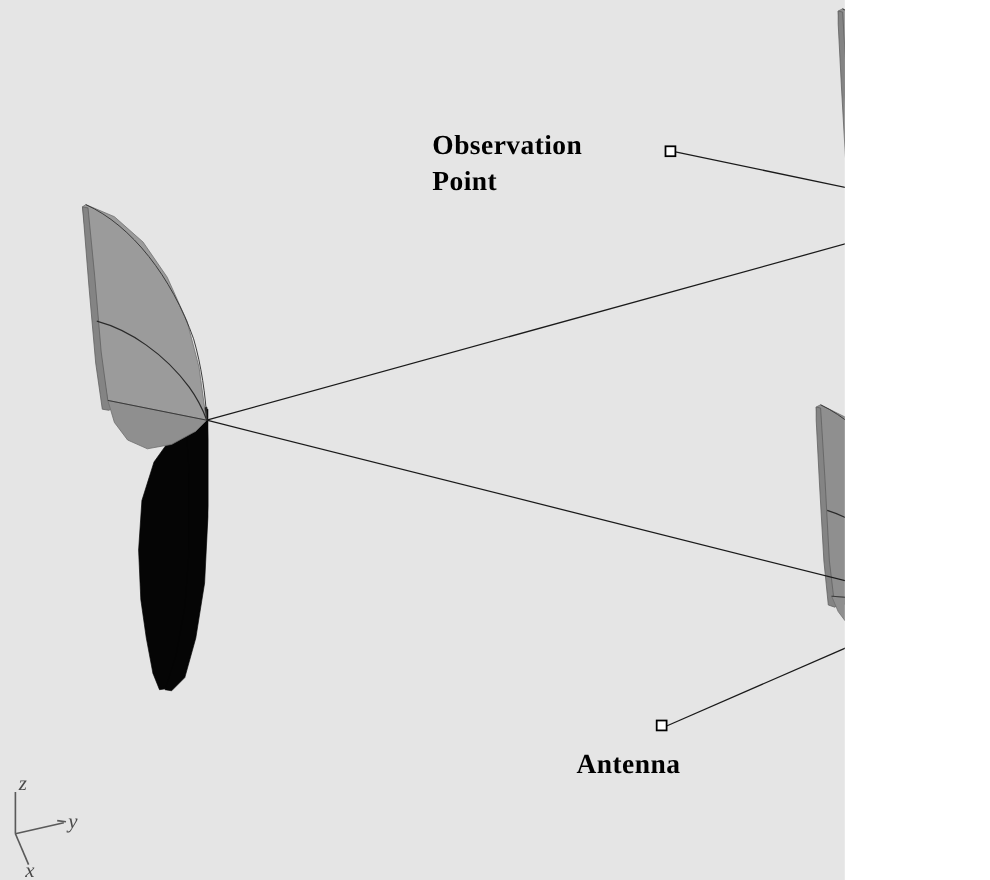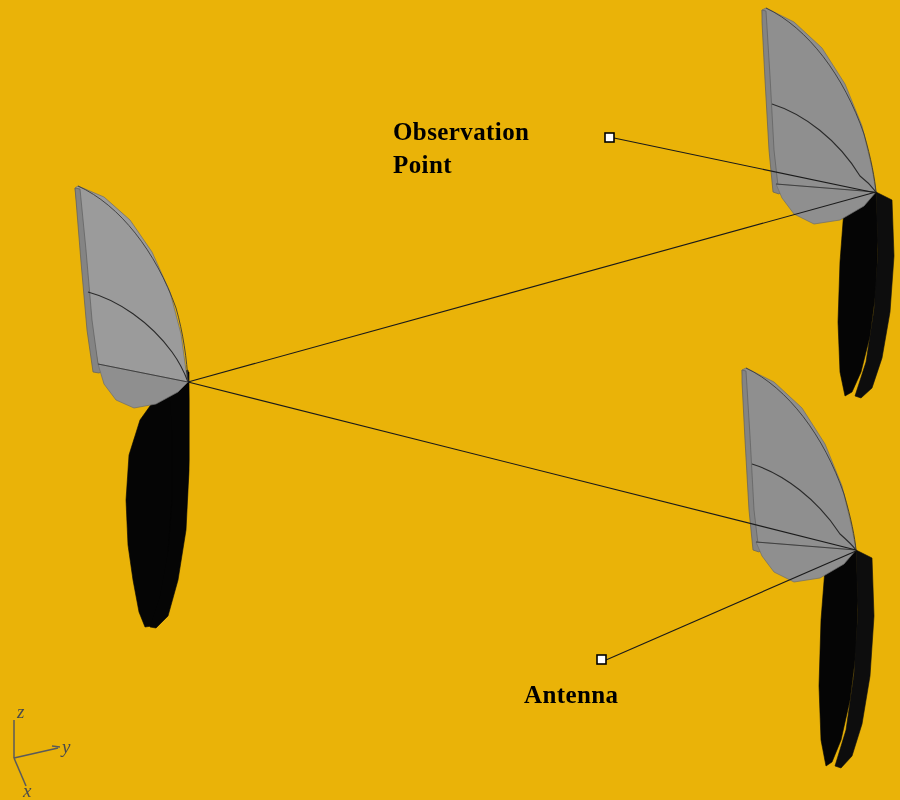--- a/index.html
+++ b/index.html
@@ -5,23 +5,23 @@
   html, body {
     margin: 0;
     padding: 0;
     background: #ffffff;
   }
   body {
     font-family: "Liberation Serif", serif;
   }
   #diagram-root {
     position: relative;
-    width: 900px;
+    width: 768px;
     height: 800px;
-    background: #eab308;
+    background: #e5e5e5;
     overflow: hidden;
   }
   #scene {
     position: absolute;
     top: 0;
     left: 0;
     width: 900px;
     height: 800px;
   }
   .label-text {

